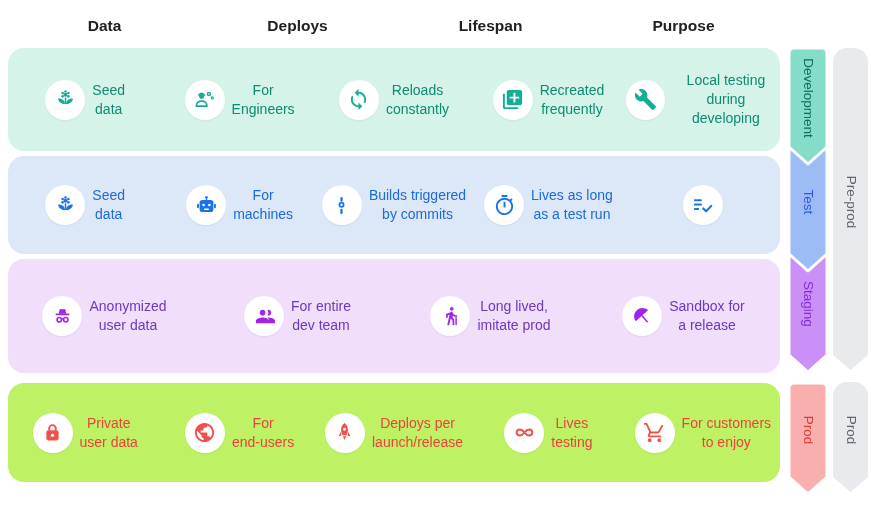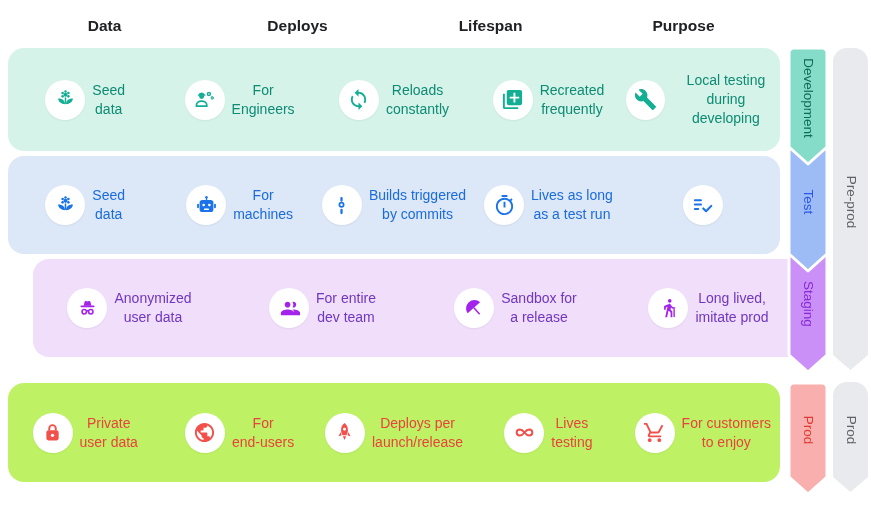--- a/index.html
+++ b/index.html
@@ -6,21 +6,21 @@
   .stage{position:relative;width:871px;height:511px;background:#fff;overflow:hidden;
          font-family:"Liberation Sans",sans-serif;-webkit-font-smoothing:antialiased;}
   
   .hdr{position:absolute;left:8px;top:12px;width:772px;height:28px;display:flex;}
   .hdr .hcell{flex:1;display:flex;align-items:center;justify-content:center;
               font-size:15.5px;font-weight:700;color:#202124;}
   
   .band{position:absolute;left:8px;width:772px;border-radius:16px;display:flex;}
   .b0{top:48px;height:103px;background:#D6F3EA;--ic:#14AE94;--tx:#0D8B73;}
   .b1{top:156px;height:98px;background:#DCE7F7;--ic:#1A73E8;--tx:#1A6BDC;}
-  .b2{top:259px;height:98px;background:#F0DEFB;margin-left:25px;--ic:#A423EB;--tx:#7038C0;}
+  .b2{top:259px;height:114px;background:#F0DEFB;--ic:#A423EB;--tx:#7038C0;}
   .b3{top:383px;height:99px;background:#bef264;--ic:#F2504B;--tx:#E8433E;}
   .cell{flex:1;display:flex;flex-direction:row;align-items:center;justify-content:center;gap:7px;}
   .badge{width:40px;height:40px;border-radius:50%;background:#fff;display:flex;
          align-items:center;justify-content:center;box-shadow:0 1px 2px rgba(0,0,0,.06);}
   .badge svg{width:23px;height:23px;color:var(--ic);fill:currentColor;display:block;}
   .lbl{font-size:14px;line-height:19px;text-align:center;color:var(--tx);white-space:pre-line;}
   
   .ribbons{position:absolute;left:0;top:0;width:871px;height:511px;pointer-events:none;}
   .ribbons text{font-family:"Liberation Sans",sans-serif;font-size:13.5px;font-weight:500;}
   .defs{position:absolute;width:0;height:0;overflow:hidden;}
@@ -257,34 +257,34 @@
           <svg>
             <use href="#i-group"></use>
           </svg>
         </span>
       <span class="lbl">For entire
 dev team</span>
     </div>
     <div class="cell">
       <span class="badge">
           <svg>
+            <use href="#i-hiking"></use>
+          </svg>
+        </span>
+      <span class="lbl">Long lived,
+imitate prod</span>
+    </div>
+    <div class="cell">
+      <span class="badge">
+          <svg>
             <use href="#i-umbrella"></use>
           </svg>
         </span>
       <span class="lbl">Sandbox for
 a release</span>
-    </div>
-    <div class="cell">
-      <span class="badge">
-          <svg>
-            <use href="#i-hiking"></use>
-          </svg>
-        </span>
-      <span class="lbl">Long lived,
-imitate prod</span>
     </div>
   </div>
 
   <div class="band b3">
     <div class="cell">
       <span class="badge">
           <svg>
             <use href="#i-lock"></use>
           </svg>
         </span>

